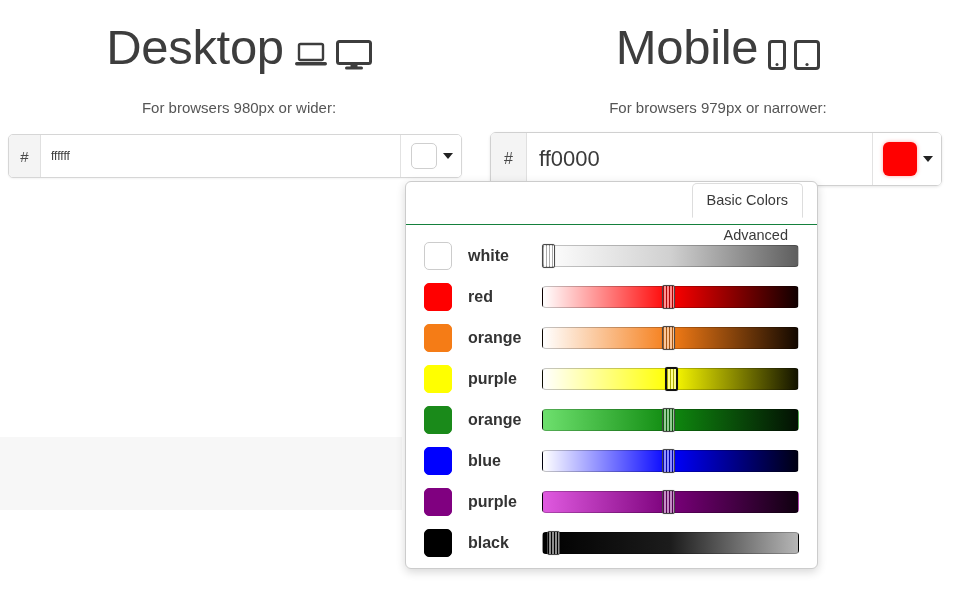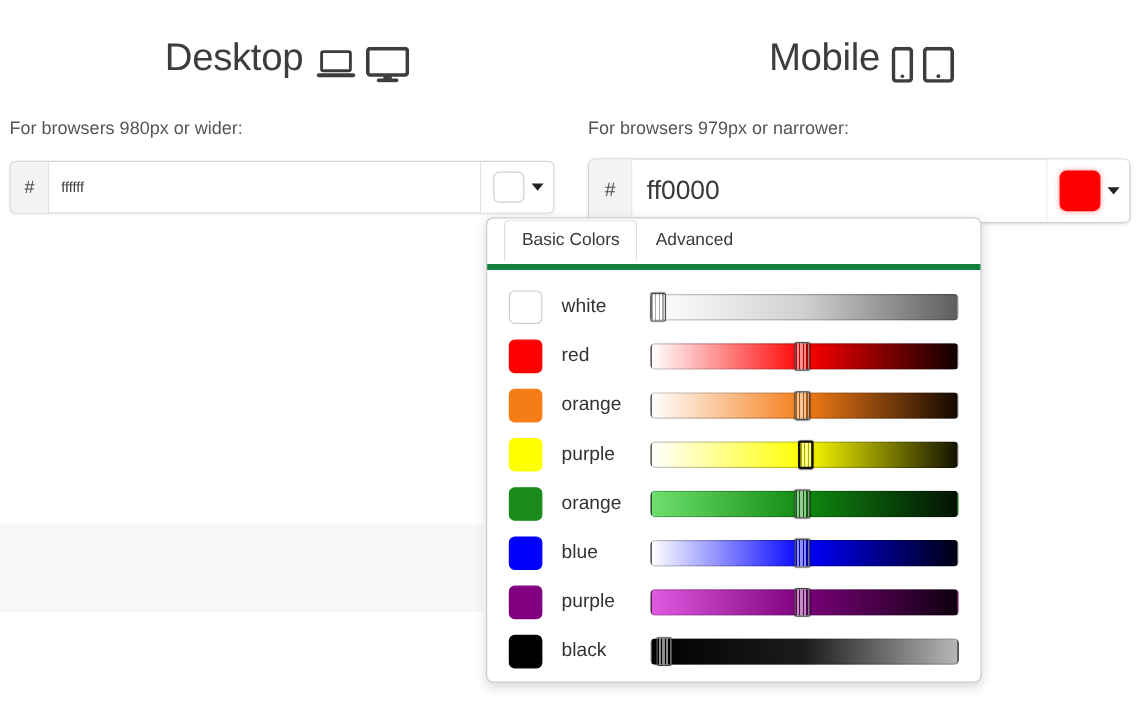--- a/index.html
+++ b/index.html
@@ -25,37 +25,37 @@
 
   
   .col { position: absolute; top: 0; }
   .col-desktop { left: 8px;  width: 462px; }
   .col-mobile  { left: 490px; width: 456px; }
 
   .heading {
     margin: 0;
     padding-top: 20px;
     text-align: center;
-    font-size: 32px;
+    font-size: 49px;
     font-weight: 400;
     color: #3d3d3d;
     letter-spacing: -0.3px;
     line-height: 54px;
     white-space: nowrap;
   }
   .heading .hicons {
     display: inline-block;
     vertical-align: -4px;
     margin-left: 10px;
   }
   .heading .hicons svg { vertical-align: middle; }
   .heading .hicons svg + svg { margin-left: 8px; }
 
   .subtitle {
-    text-align: left;
+    text-align: center;
     font-size: 15px;
     color: #555555;
     margin-top: 20px;
     line-height: 20px;
   }
 
   
   .input-group {
     position: absolute;
     display: flex;
@@ -136,44 +136,45 @@
     left: 405px; top: 181px;
     width: 413px; height: 388px;
     background: #ffffff;
     border: 1px solid #cccccc;
     border-radius: 6px;
     box-shadow: 0 3px 10px rgba(0,0,0,0.16);
   }
 
   .tabs {
     display: flex;
-    align-items: flex-start;
+    align-items: flex-end;
     height: 43px;
     padding: 0 14px;
-    border-bottom: 5px solid #15803d;
+    border-bottom: 1px solid #15803d;
+    flex-direction: column;
   }
   .tab {
     padding: 7px 14px 8px;
     font-size: 14.5px;
     color: #3a3a3a;
     cursor: pointer;
     border: 1px solid transparent;
     border-bottom: none;
     border-radius: 5px 5px 0 0;
     position: relative;
     top: 1px;
     line-height: 18px;
   }
   .tab.active {
     background: #ffffff;
     border-color: #dddddd;
     border-bottom: 1px solid #ffffff;
   }
 
-  .rows { padding: 10px 18px 0 18px; }
+  .rows { padding: 10px 18px 0 18px; font-weight: bold; }
 
   .color-row {
     display: flex;
     align-items: center;
     height: 41px;
   }
   .row-swatch {
     width: 28px; height: 28px;
     border-radius: 5px;
     flex: 0 0 auto;

